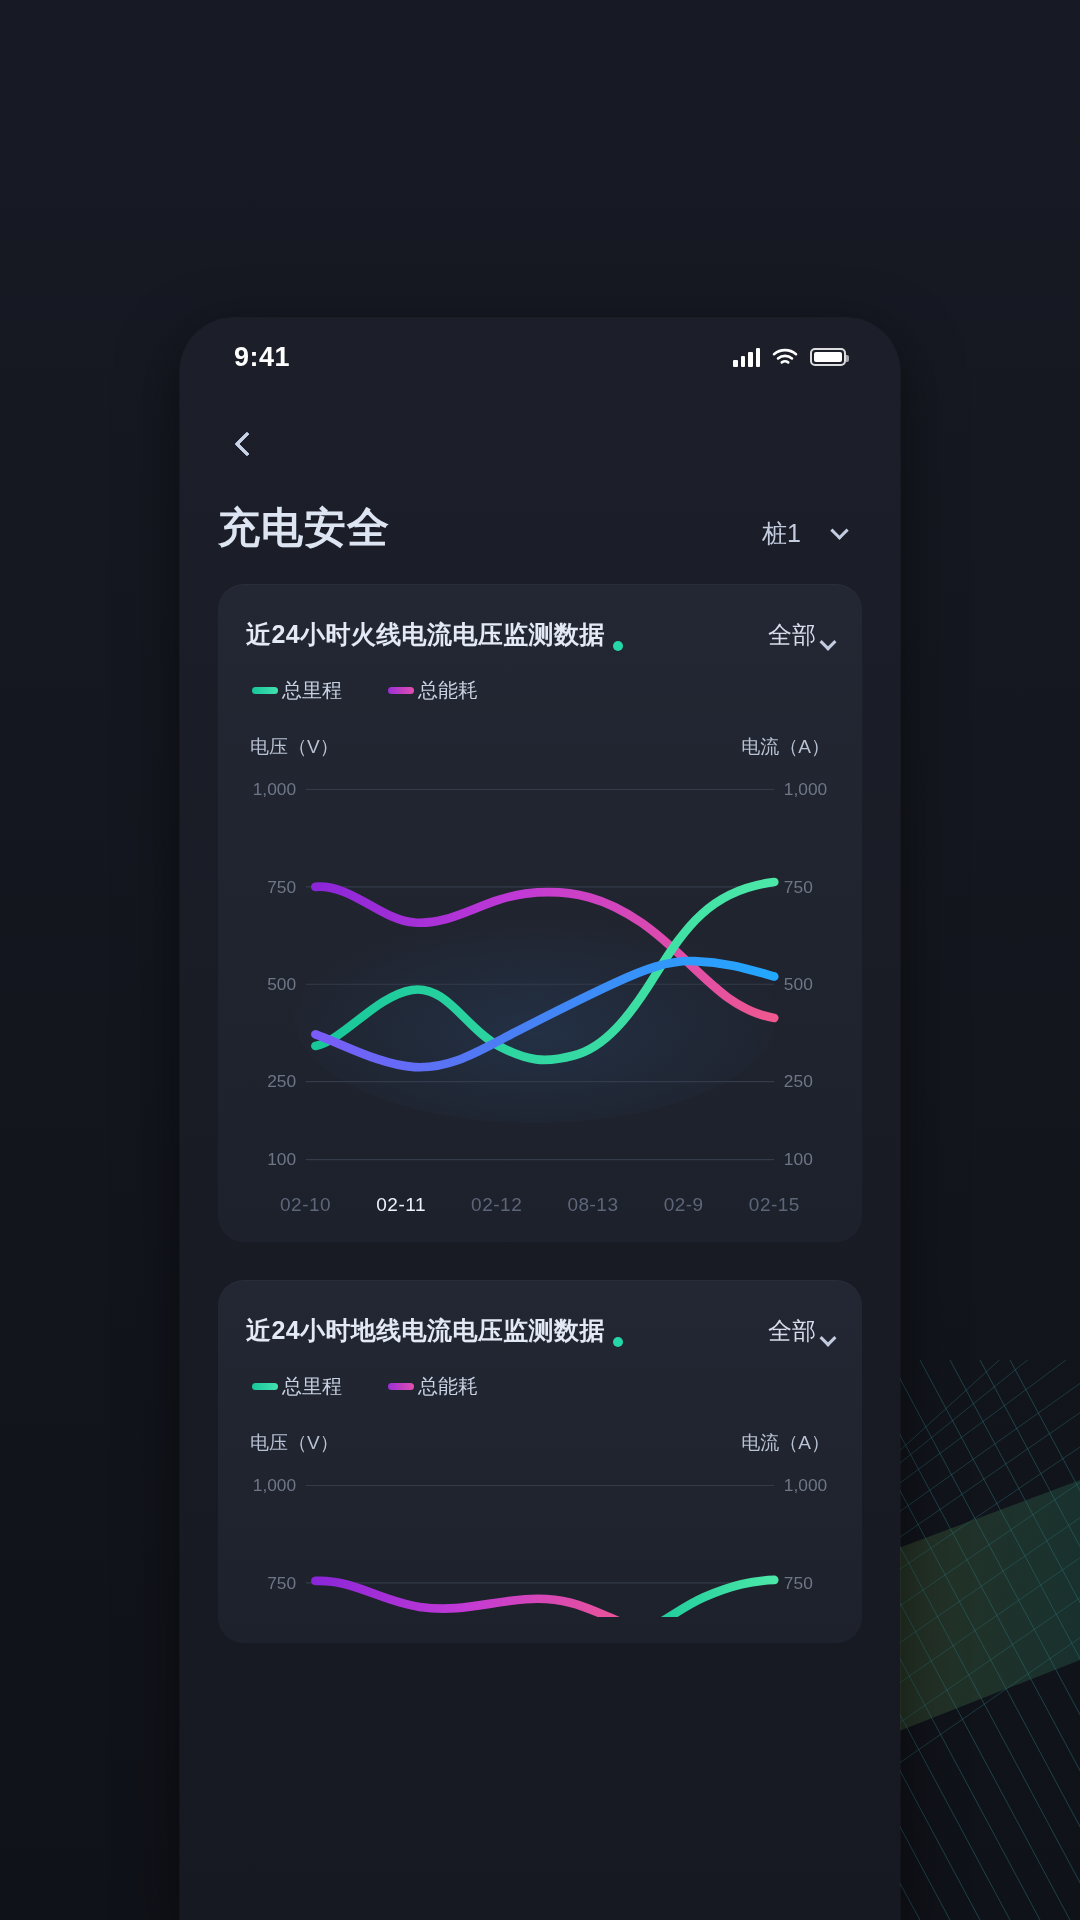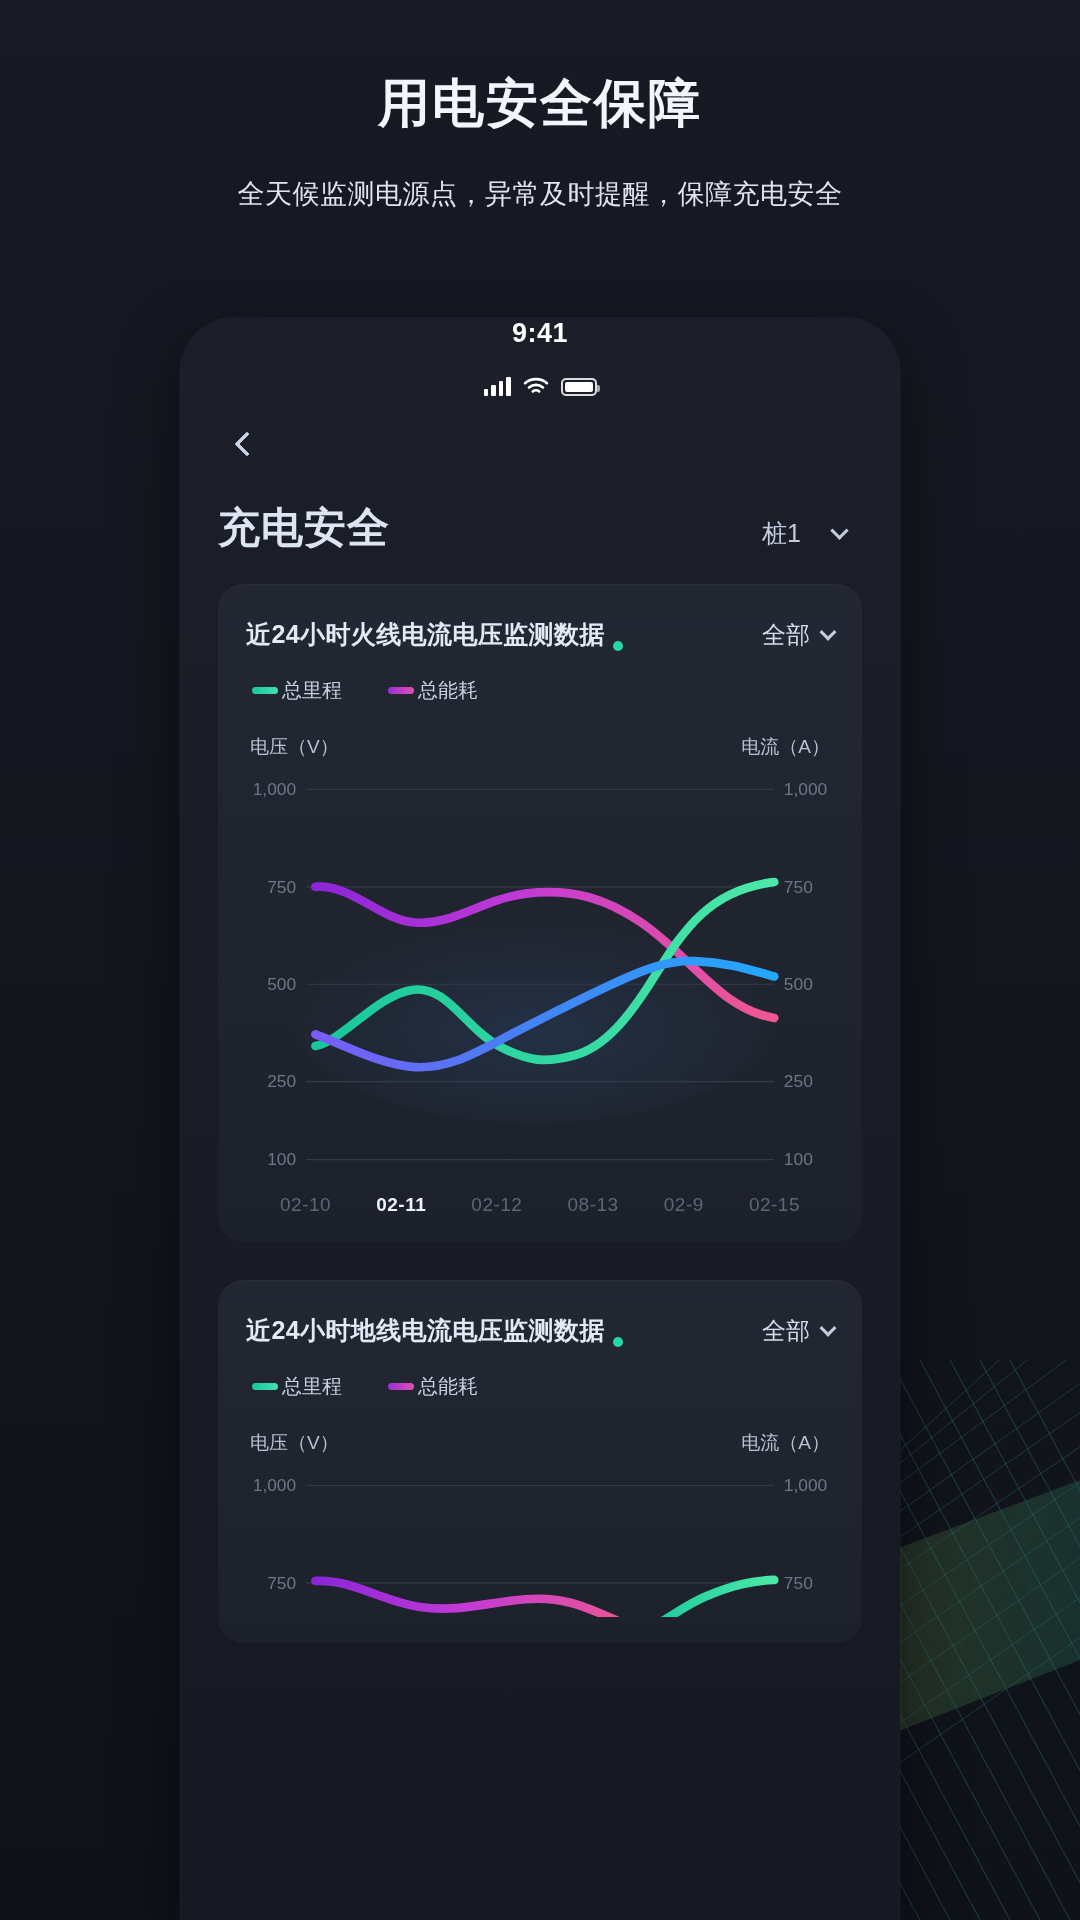--- a/index.html
+++ b/index.html
@@ -25,21 +25,21 @@
 
   
   .phone { position: absolute; left: 180px; top: 318px; width: 720px; height: 1610px;
            background: linear-gradient(180deg,#1c1f29 0%, #191c25 45%, #161922 100%);
            border-radius: 54px 54px 0 0;
            box-shadow: 0 0 0 1px rgba(255,255,255,.035), 0 18px 60px rgba(0,0,0,.5);
            overflow: hidden; z-index: 4; }
 
   
   .statusbar { position: relative; height: 78px; display: flex; align-items: center;
-               justify-content: space-between; padding: 0 54px; flex-direction: column; }
+               justify-content: space-between; padding: 0 54px; }
   .status-time { font-size: 27px; color: #ffffff; font-weight: 600; letter-spacing: .5px; }
   .status-icons { display: flex; align-items: center; gap: 12px; }
   .sig { display: flex; align-items: flex-end; gap: 3px; height: 19px; }
   .sig i { display: block; width: 4.5px; background: #fff; border-radius: 1px; }
   .sig i:nth-child(1){height:7px;} .sig i:nth-child(2){height:11px;}
   .sig i:nth-child(3){height:15px;} .sig i:nth-child(4){height:19px;}
   .wifi { width: 26px; height: 19px; position: relative; }
   .batt { width: 36px; height: 18px; border: 2px solid rgba(255,255,255,.85);
           border-radius: 5px; position: relative; padding: 2px; }
   .batt::after { content:""; position:absolute; right:-5px; top:5px; width:3px; height:7px;
@@ -63,39 +63,39 @@
 
   
   .cards { padding: 28px 38px 0 38px; }
   .card { background: linear-gradient(180deg,#232733 0%, #20242f 55%, #1d212b 100%);
           border-radius: 26px; padding: 34px 28px 26px 28px; margin-bottom: 38px;
           box-shadow: inset 0 1px 0 rgba(255,255,255,.03); }
   .card-head { display:flex; align-items:center; justify-content: space-between; }
   .card-title-wrap { display:flex; align-items:flex-end; gap: 8px; }
   .card-title { font-size: 25px; color: #e3e9f5; font-weight: 700; letter-spacing: .4px; }
   .dot { width: 10px; height: 10px; border-radius: 50%; background: #25d6a8; }
-  .card-filter { display:flex; align-items:center; gap: 12px; }
+  .card-filter { display:flex; align-items:flex-end; gap: 6px; }
   .filter-label { font-size: 24px; color: #d6dcea; }
   .chev-sm { width: 12px; height: 12px; border-right: 3px solid #c3ccdf;
              border-bottom: 3px solid #c3ccdf; transform: rotate(45deg) translate(-2px,-2px); }
 
   .legend { display:flex; align-items:center; gap: 46px; margin-top: 26px; padding-left: 6px; }
   .legend-item { display:flex; align-items:center; gap: 4px; }
   .legend-swatch { width: 26px; height: 7px; border-radius: 4px; }
   .legend-text { font-size: 20px; color: #c9d2e3; }
 
   .axis-units { display:flex; justify-content: space-between; margin-top: 30px; padding: 0 4px; gap: 24px; }
   .axis-unit { font-size: 19px; color: #b9c2d4; }
 
   .plot { position: relative; margin-top: 16px; }
   .plot svg { display:block; width: 100%; }
 
   .xaxis { display:flex; justify-content: space-between; padding: 0 34px; margin-top: 4px; text-align: right; }
   .xtick { font-size: 19px; color: #5d6679; letter-spacing: .5px; }
-  .xtick.active { color: #eef2f9; font-weight: 700; }
+  .xtick.active { color: #eef2f9; font-weight: 400; }
 </style>
 </head>
 <body>
 
 <div id="root">
 
   <svg class="corner-deco" viewBox="0 0 520 560" preserveAspectRatio="none">
     <defs>
       <linearGradient id="bandg" x1="0" y1="0" x2="1" y2="0">
         <stop offset="0%" stop-color="#1e6b5a" stop-opacity=".55"></stop>
@@ -137,24 +137,20 @@
           <line x1="20" y1="360" x2="560" y2="-40"></line>
         <line x1="60" y1="330" x2="560" y2="-75"></line>
           <line x1="110" y1="300" x2="560" y2="-110"></line>
         <line x1="-60" y1="600" x2="560" y2="170"></line>
           <line x1="-60" y1="640" x2="560" y2="210"></line>
         <line x1="-60" y1="680" x2="560" y2="250"></line>
       </g>
     </g>
   </svg>
 
-  <div class="promo">
-    <div class="promo-title">用电安全保障</div>
-    <div class="promo-sub">全天候监测电源点，异常及时提醒，保障充电安全</div>
-  </div>
 
   <div class="phone">
 
     <div class="statusbar">
       <div class="status-time">9:41</div>
       <div class="status-icons">
         <span class="sig">
             <i></i>
             <i></i>
             <i></i>

